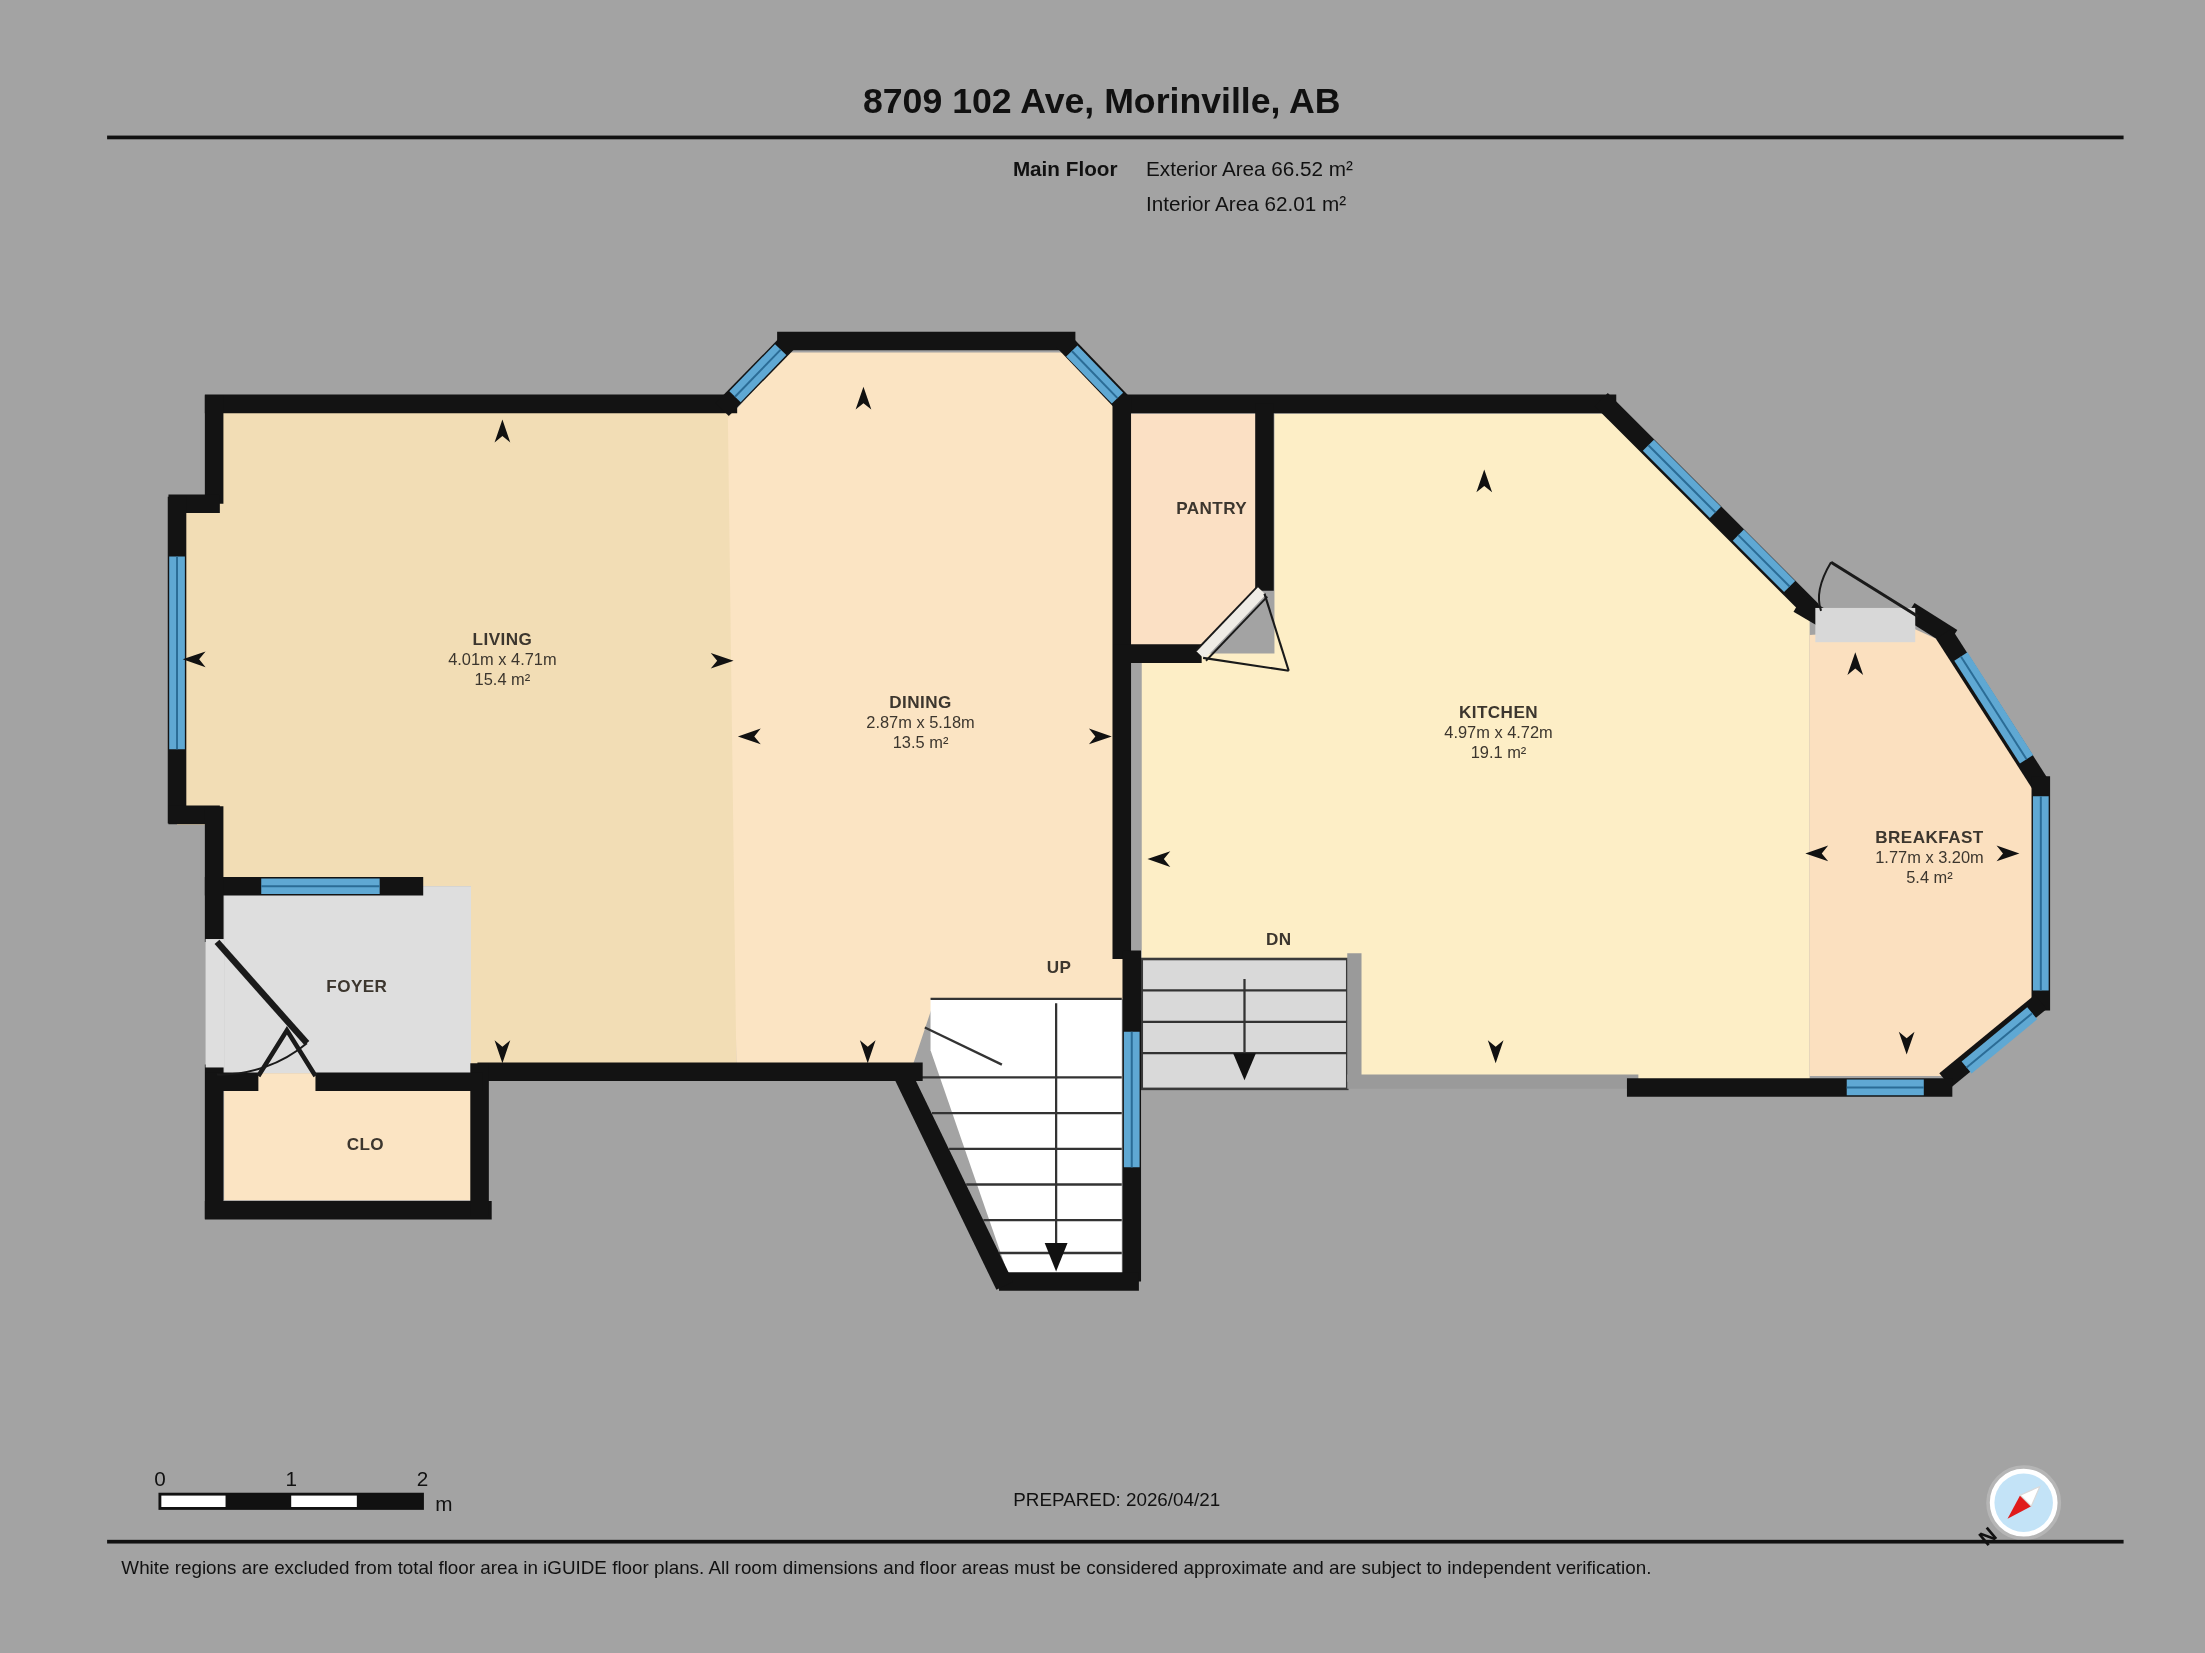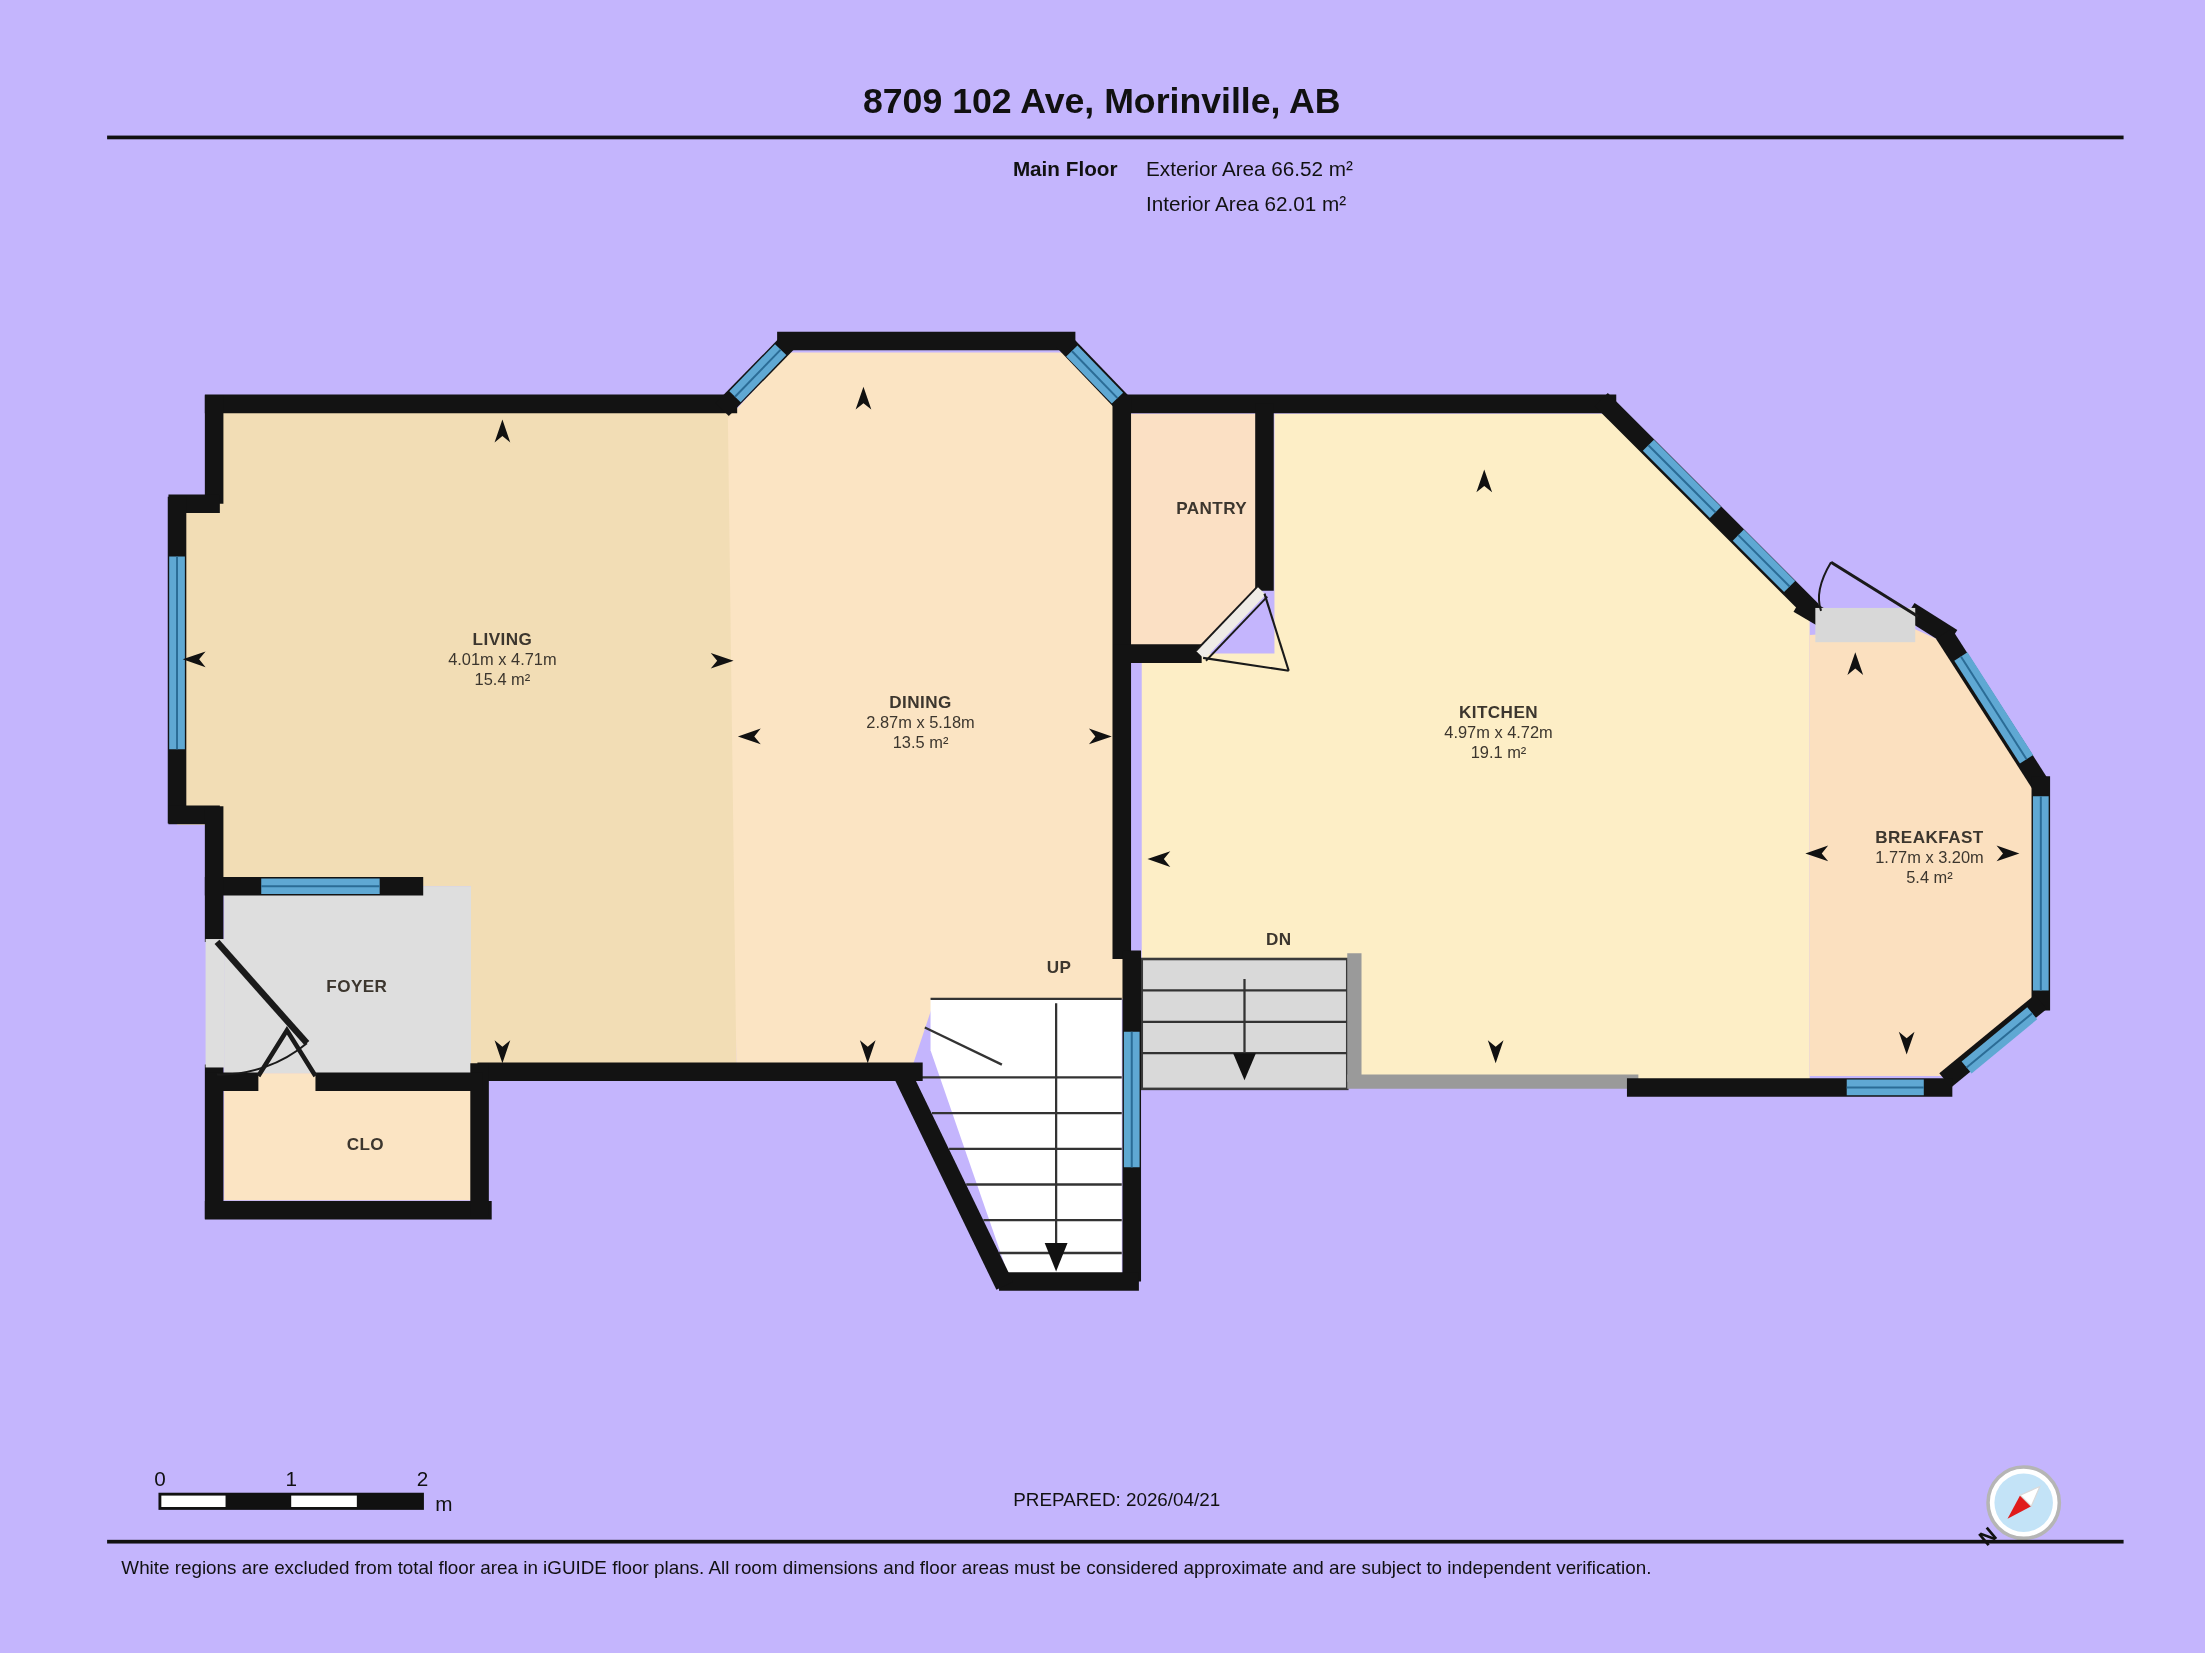--- a/index.html
+++ b/index.html
@@ -12,21 +12,21 @@
     --room-kitchen:#fdeec6;
     --room-breakfast:#fbe0bf;
     --room-pantry:#fbe0c4;
     --room-clo:#fbe4c3;
     --room-foyer:#dedede;
     --stair-gray:#d9d9d9;
     --label:#3c362e;
     --ink:#111111;
   }
   html,body{margin:0;padding:0;background:#ffffff;}
-  .page{width:2205px;height:1654px;background:#c4b5fd;overflow:hidden;}
+  .page{width:2205px;height:1654px;background:#a3a3a3;overflow:hidden;}
   svg{display:block;}
   .wall{stroke:var(--wall);stroke-width:13;fill:none;stroke-linecap:square;}
   .wall-butt{stroke:var(--wall);stroke-width:13;fill:none;stroke-linecap:butt;}
   .gwall{stroke:var(--gray-wall);stroke-width:10;fill:none;stroke-linecap:butt;}
   .win{stroke:var(--window);stroke-width:11;fill:none;stroke-linecap:butt;}
   .winline{stroke:var(--window-line);stroke-width:1.4;fill:none;stroke-linecap:butt;}
   .thin{stroke:#333;stroke-width:1.6;fill:none;}
   .doorline{stroke:#1a1a1a;fill:none;}
   .arrow{fill:var(--ink);}
   .room-label{font-family:"Liberation Sans",sans-serif;fill:var(--label);text-anchor:middle;}

